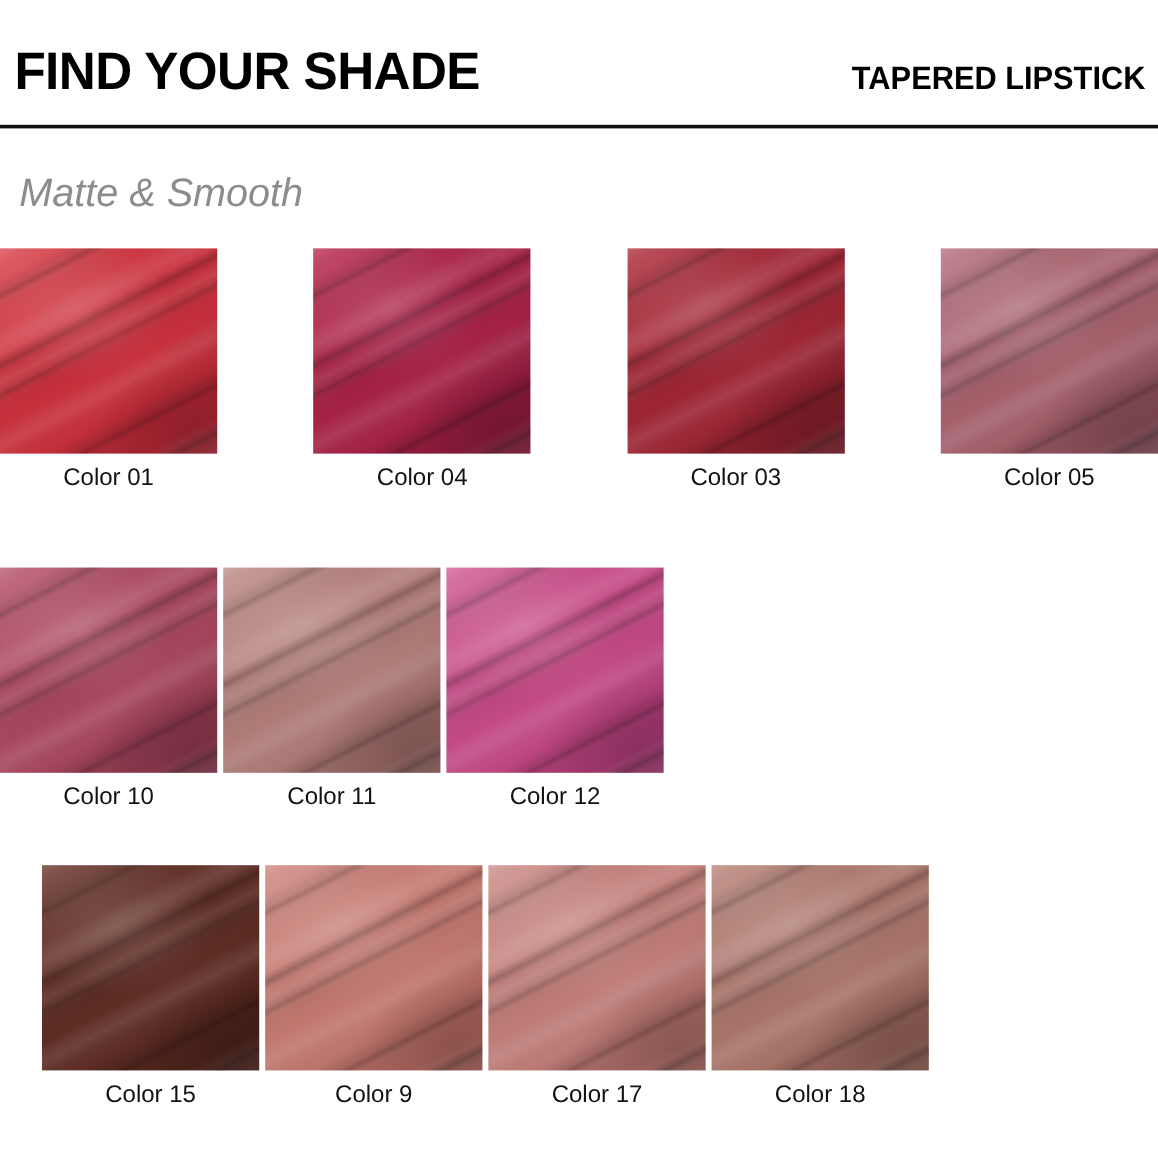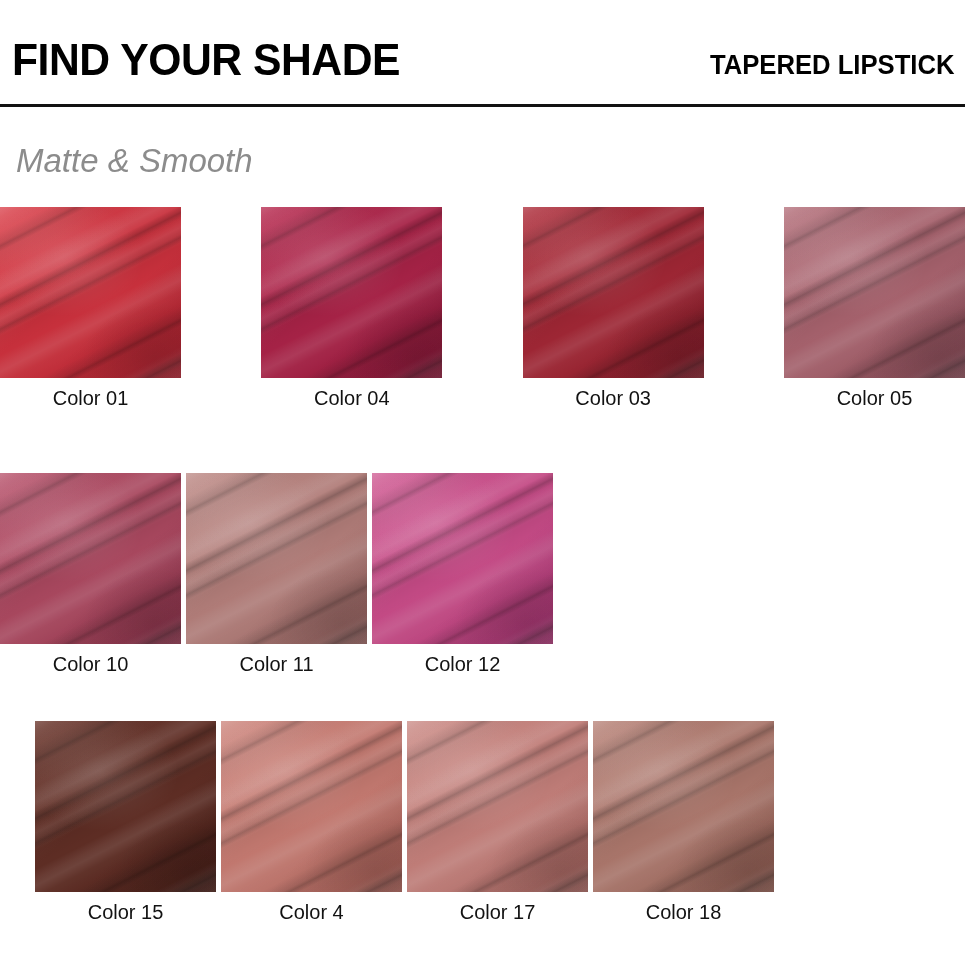--- a/index.html
+++ b/index.html
@@ -285,21 +285,21 @@
       </div>
       <div class="cell">
         <div class="swatch" style="background: linear-gradient(135deg, rgb(209, 143, 135) 0%, rgb(194, 120, 111) 42%, rgb(194, 120, 111) 62%, rgb(156, 87, 79) 100%);">
           <div class="tex">
             <div class="tex-a"></div>
             <div class="tex-b"></div>
             <div class="tex-c"></div>
           </div>
           <div class="sheen"></div>
         </div>
-        <div class="cell-label">Color 4</div>
+        <div class="cell-label">Color 9</div>
       </div>
       <div class="cell">
         <div class="swatch" style="background: linear-gradient(135deg, rgb(207, 148, 143) 0%, rgb(192, 125, 120) 42%, rgb(192, 125, 120) 62%, rgb(154, 92, 87) 100%);">
           <div class="tex">
             <div class="tex-a"></div>
             <div class="tex-b"></div>
             <div class="tex-c"></div>
           </div>
           <div class="sheen"></div>
         </div>

